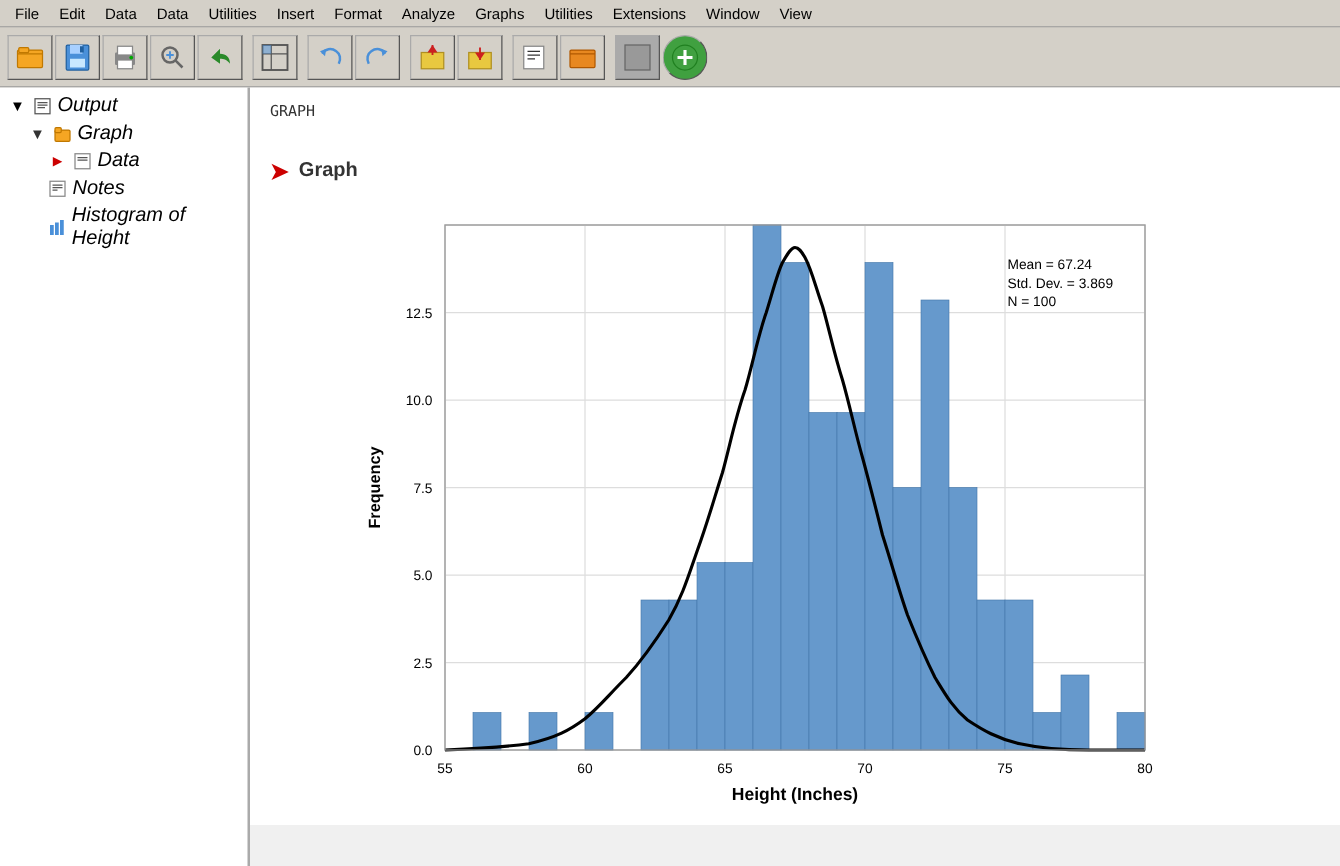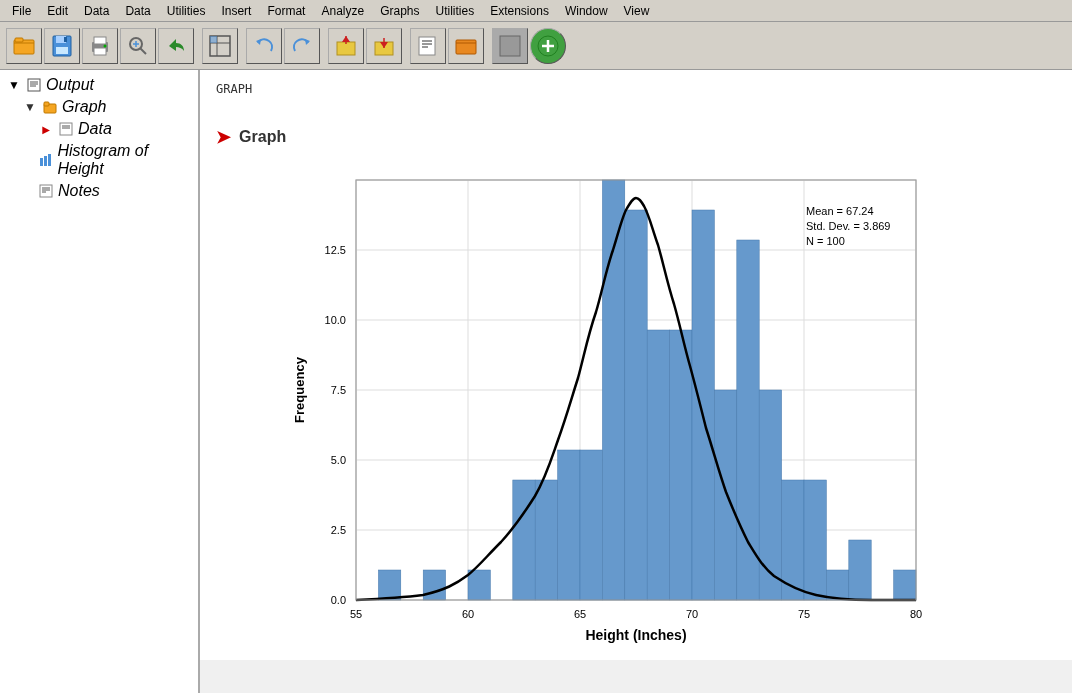--- a/index.html
+++ b/index.html
@@ -215,38 +215,38 @@
             <line x1="3" y1="4" x2="11" y2="4" stroke="#555"></line>
             <line x1="3" y1="6" x2="11" y2="6" stroke="#555"></line>
           </svg>
       </span>
       <span class="tree-label">Data</span>
     </div>
 
     <div class="tree-item tree-level-2">
       <span class="tree-icon">
         <svg width="14" height="14" viewBox="0 0 14 14">
-            <rect x="1" y="5" width="3" height="8" fill="#4a90d9"></rect>
-            <rect x="5" y="3" width="3" height="10" fill="#4a90d9"></rect>
-            <rect x="9" y="1" width="3" height="12" fill="#4a90d9"></rect>
-          </svg>
-      </span>
-      <span class="tree-label">Histogram of Height</span>
-    </div>
-
-    <div class="tree-item tree-level-2">
-      <span class="tree-icon">
-        <svg width="14" height="14" viewBox="0 0 14 14">
             <rect x="1" y="1" width="12" height="12" fill="white" stroke="#888" stroke-width="1"></rect>
             <line x1="3" y1="4" x2="11" y2="4" stroke="#555"></line>
             <line x1="3" y1="6" x2="11" y2="6" stroke="#555"></line>
             <line x1="3" y1="8" x2="7" y2="8" stroke="#555"></line>
           </svg>
       </span>
       <span class="tree-label">Notes</span>
+    </div>
+
+    <div class="tree-item tree-level-2">
+      <span class="tree-icon">
+        <svg width="14" height="14" viewBox="0 0 14 14">
+            <rect x="1" y="5" width="3" height="8" fill="#4a90d9"></rect>
+            <rect x="5" y="3" width="3" height="10" fill="#4a90d9"></rect>
+            <rect x="9" y="1" width="3" height="12" fill="#4a90d9"></rect>
+          </svg>
+      </span>
+      <span class="tree-label">Histogram of Height</span>
     </div>
   </div>
 
   <div class="right-panel">
 
     <div class="output-area">
       <div class="code-block">
         <div>GRAPH</div>
       </div>
     </div>

